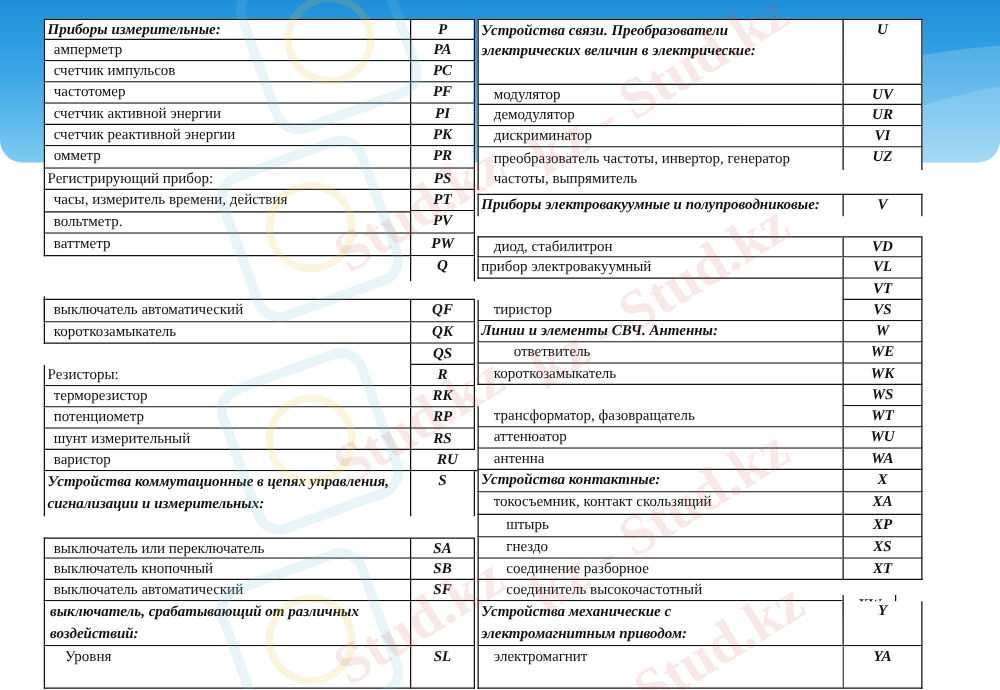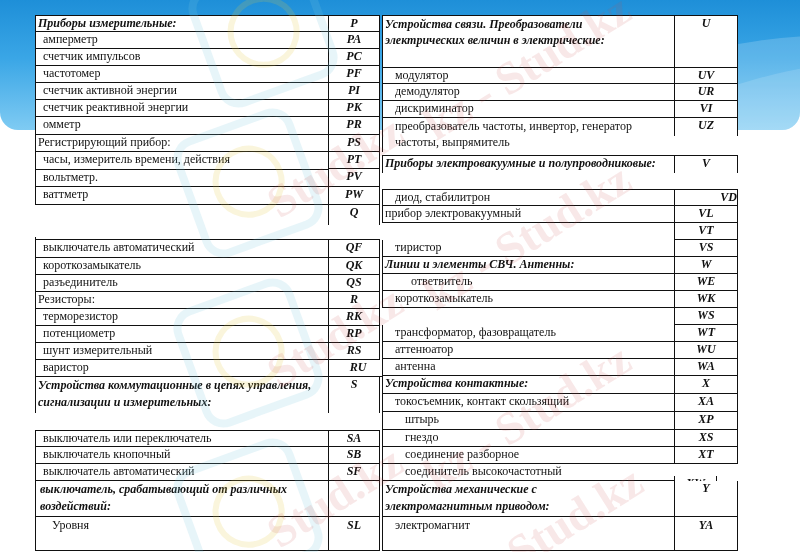--- a/index.html
+++ b/index.html
@@ -101,21 +101,20 @@
 
   <div class="cell hdr b-l" style="left:35px;top:205px;width:293px;height:20px;margin-top:32px;">Выключатели и разъединители в силовых цепях:</div>
   <div class="cell code b-l b-r" style="left:328px;top:205px;width:52px;height:20px;">Q</div>
 
   <div class="cell name indent b-t b-l b-b" style="left:35px;top:239px;width:293px;height:19px;">выключатель автоматический</div>
   <div class="cell code b-t b-l b-r b-b" style="left:328px;top:239px;width:52px;height:19px;">QF</div>
 
   <div class="cell name indent b-l b-b" style="left:35px;top:258px;width:293px;height:17px;">короткозамыкатель</div>
   <div class="cell code b-l b-r b-b" style="left:328px;top:258px;width:52px;height:17px;">QK</div>
 
-  <div class="cell name indent b-l b-b" style="left:35px;top:275px;width:293px;height:17px;">разъединитель</div>
   <div class="cell code b-l b-r b-b" style="left:328px;top:275px;width:52px;height:17px;">QS</div>
 
   <div class="cell name flush b-l b-b" style="left:35px;top:292px;width:293px;height:17px;">Резисторы:</div>
   <div class="cell code b-l b-r b-b" style="left:328px;top:292px;width:52px;height:17px;">R</div>
 
   <div class="cell name indent b-l b-b" style="left:35px;top:309px;width:293px;height:17px;">терморезистор</div>
   <div class="cell code b-l b-r b-b" style="left:328px;top:309px;width:52px;height:17px;">RK</div>
 
   <div class="cell name indent b-l b-b" style="left:35px;top:326px;width:293px;height:17px;">потенциометр</div>
   <div class="cell code b-l b-r b-b" style="left:328px;top:326px;width:52px;height:17px;">RP</div>
@@ -156,21 +155,21 @@
   <div class="cell name b-l b-b" style="left:382px;top:101px;width:292px;height:17px;padding-left:12px;">дискриминатор</div>
   <div class="cell code b-l b-r b-b" style="left:674px;top:101px;width:64px;height:17px;">VI</div>
 
   <div class="cell name b-l" style="left:382px;top:118px;width:292px;height:34px;white-space:normal;line-height:16px;padding-left:12px;padding-right:4px;">преобразователь частоты, инвертор, генератор частоты, выпрямитель</div>
   <div class="cell code b-l b-r" style="left:674px;top:118px;width:64px;height:18px;">UZ</div>
 
   <div class="cell hdr b-t b-l" style="left:382px;top:155px;width:292px;height:18px;">Приборы электровакуумные и полупроводниковые:</div>
   <div class="cell code b-t b-l b-r" style="left:674px;top:155px;width:64px;height:18px;">V</div>
 
   <div class="cell name b-t b-l b-b" style="left:382px;top:189px;width:292px;height:17px;padding-left:12px;">диод, стабилитрон</div>
-  <div class="cell code b-t b-l b-r b-b" style="left:674px;top:189px;width:64px;height:17px;text-align:right;">VD</div>
+  <div class="cell code b-t b-l b-r b-b" style="left:674px;top:189px;width:64px;height:17px;">VD</div>
 
   <div class="cell name flush b-l b-b" style="left:382px;top:206px;width:292px;height:17px;">прибор электровакуумный</div>
   <div class="cell code b-l b-r b-b" style="left:674px;top:206px;width:64px;height:17px;">VL</div>
 
   <div class="cell code b-l b-r b-b" style="left:674px;top:223px;width:64px;height:17px;">VT</div>
 
   <div class="cell name b-l b-b" style="left:382px;top:240px;width:292px;height:17px;padding-left:12px;">тиристор</div>
   <div class="cell code b-l b-r b-b" style="left:674px;top:240px;width:64px;height:17px;">VS</div>
 
   <div class="cell hdr b-l b-b" style="left:382px;top:257px;width:292px;height:17px;">Линии и элементы СВЧ. Антенны:</div>

